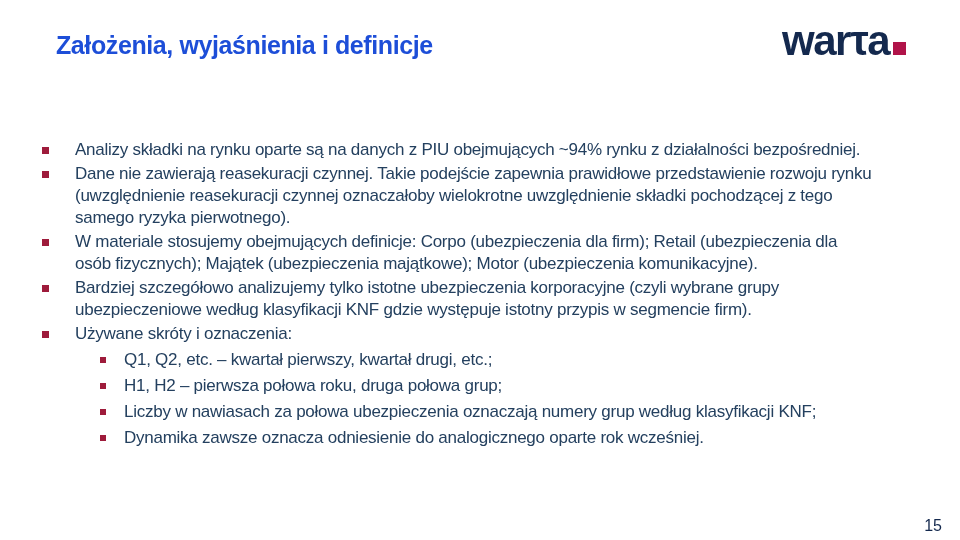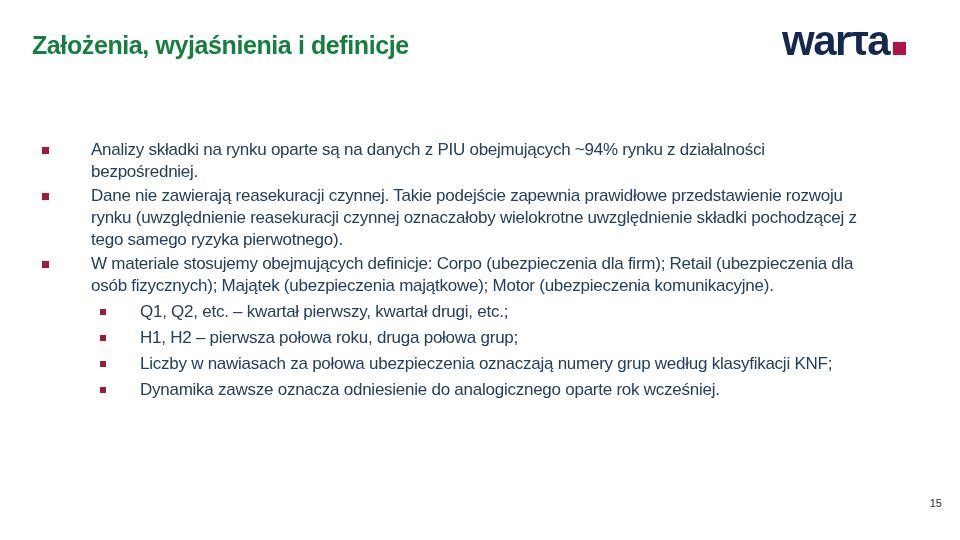--- a/index.html
+++ b/index.html
@@ -7,24 +7,24 @@
   .slide {
     position: relative;
     width: 960px; height: 540px;
     background: #ffffff;
     font-family: "Liberation Sans", sans-serif;
   }
 
   
   .title {
     position: absolute;
-    left: 32px; top: 31px;
+    left: 56px; top: 31px;
     font-size: 25px;
     font-weight: bold;
-    color: #15803d;
+    color: #1d4ed8;
     letter-spacing: -0.4px;
   }
   .logo {
     position: absolute;
     right: 54px; top: 18px;
     display: flex;
     align-items: baseline;
     color: #14294E;
   }
   .logo .logo-word {
@@ -51,30 +51,30 @@
     letter-spacing: -0.25px;
   }
   .bullet-row { display: flex; margin-bottom: 2px; }
   .bullet-marker {
     flex: 0 0 auto;
     width: 7px; height: 7px;
     background: #9E1B3B;
     margin-top: 8px;
     margin-right: 26px;
   }
-  .bullet-text { flex: 1 1 auto; margin-left: 16px; }
+  .bullet-text { flex: 1 1 auto; }
 
   .sub-row { display: flex; margin-left: 58px; margin-top: 4px; }
   .sub-row .bullet-marker { margin-right: 18px; width: 6px; height: 6px; }
 
   
   .page-number {
     position: absolute;
-    right: 18px; bottom: 31px;
-    font-size: 11px;
+    right: 18px; bottom: 5px;
+    font-size: 16px;
     color: #14294E;
   }
 </style>
 </head>
 <body>
 
 <div class="slide">
 
   <div class="title">Założenia, wyjaśnienia i definicje</div>
 
@@ -93,21 +93,29 @@
     <div class="bullet-row">
       <span class="bullet-marker"></span>
       <span class="bullet-text">Dane nie zawierają reasekuracji czynnej. Takie podejście zapewnia prawidłowe przedstawienie rozwoju rynku (uwzględnienie reasekuracji czynnej oznaczałoby wielokrotne uwzględnienie składki pochodzącej z tego samego ryzyka pierwotnego).</span>
     </div>
 
     <div class="bullet-row">
       <span class="bullet-marker"></span>
       <span class="bullet-text">W materiale stosujemy obejmujących definicje: Corpo (ubezpieczenia dla firm); Retail (ubezpieczenia dla osób fizycznych); Majątek (ubezpieczenia majątkowe); Motor (ubezpieczenia komunikacyjne).</span>
     </div>
 
+    <div class="bullet-row">
+      <span class="bullet-marker"></span>
+      <span class="bullet-text">Bardziej szczegółowo analizujemy tylko istotne ubezpieczenia korporacyjne (czyli wybrane grupy ubezpieczeniowe według klasyfikacji KNF gdzie występuje istotny przypis w segmencie firm).</span>
+    </div>
 
+    <div class="bullet-row">
+      <span class="bullet-marker"></span>
+      <span class="bullet-text">Używane skróty i oznaczenia:</span>
+    </div>
 
     <div class="sub-row">
       <span class="bullet-marker"></span>
       <span class="bullet-text">Q1, Q2, etc. – kwartał pierwszy, kwartał drugi, etc.;</span>
     </div>
 
     <div class="sub-row">
       <span class="bullet-marker"></span>
       <span class="bullet-text">H1, H2 – pierwsza połowa roku, druga połowa grup;</span>
     </div>

